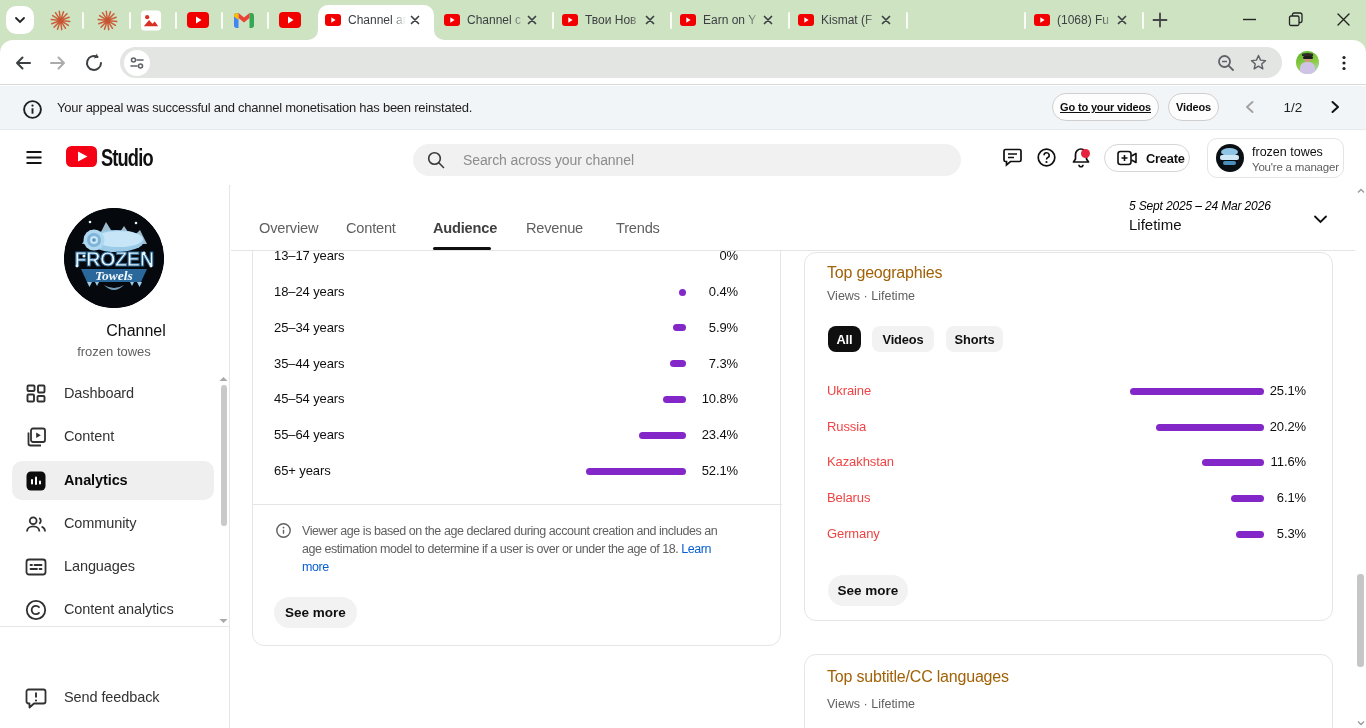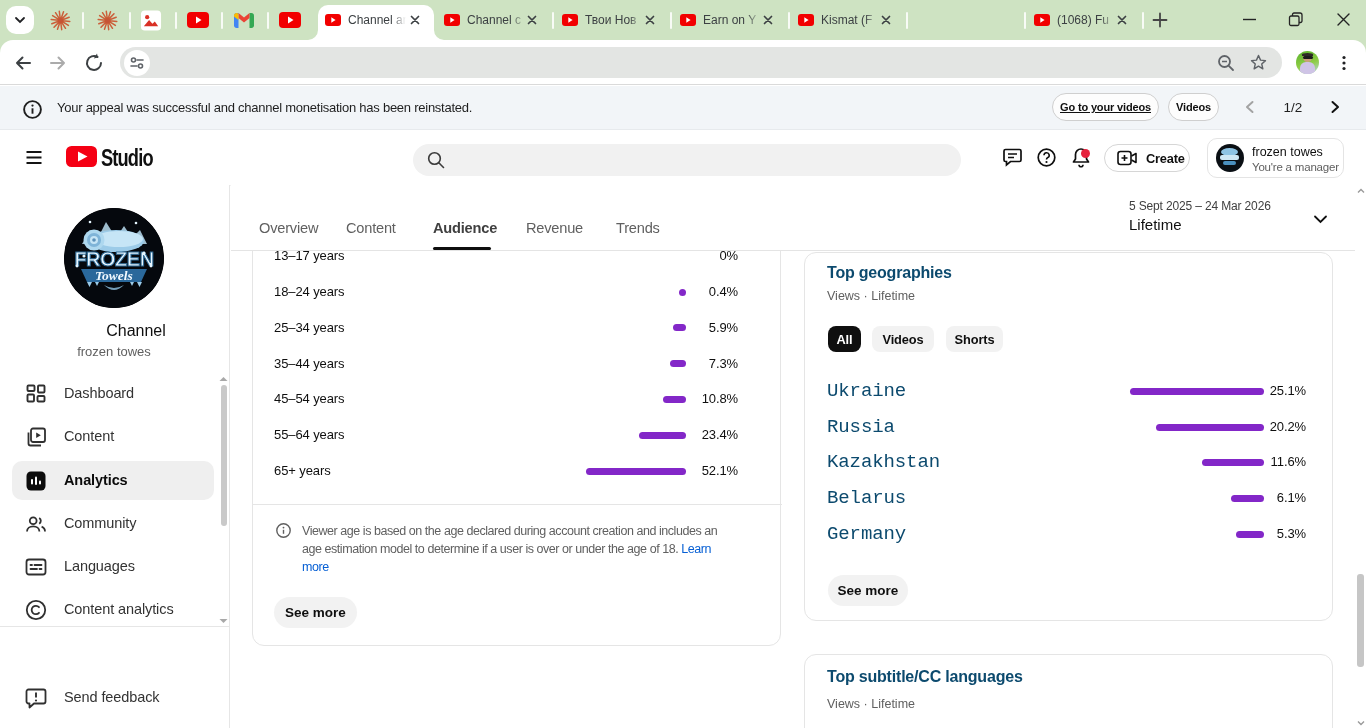--- a/index.html
+++ b/index.html
@@ -51,39 +51,39 @@
 #sel-analytics { position:absolute; left:12px; top:461px; width:202px; height:39px; background:#efefef; border-radius:10px; }
 #sbdivider { position:absolute; left:0; top:626px; width:229px; height:1px; background:#e6e6e6; }
 #sbscroll { position:absolute; left:220.5px; top:385px; width:6px; height:141px; border-radius:3px; background:#c9c9c9; }
 
 
 #content { position:absolute; left:231px; top:185px; width:1135px; height:543px; background:#fff; overflow:hidden; }
 #tabband { position:absolute; left:0; top:0; width:1124px; height:66px; background:#fff; border-bottom:1px solid #e4e4e4; z-index:5; }
 .ctab { position:absolute; top:0; height:66px; line-height:87px; font-size:14.6px; letter-spacing:-0.2px; color:#606060; z-index:6; }
 .ctab.active { color:#404040; font-weight:bold; }
 #ctabline { position:absolute; left:202px; top:62px; width:58px; height:3px; background:#0f0f0f; border-radius:2px; z-index:6; }
-#daterange { position:absolute; left:898px; top:14px; font-size:12px; letter-spacing:-0.15px; color:#404040; z-index:6; }
+#daterange { position:absolute; left:898px; top:14px; font-size:12px; letter-spacing:-0.15px; color:#000000; z-index:6;font-style:italic; }
 #lifetime { position:absolute; left:898px; top:31px; font-size:15px; color:#0f0f0f; z-index:6; }
 
 .card { position:absolute; background:#fff; border:1px solid #e5e5e5; border-radius:12px; }
 #card-age { left:21px; top:-30px; width:529px; height:491px; }
 #card-geo { left:573px; top:67px; width:529px; height:369px; }
 #card-sub { left:573px; top:469px; width:529px; height:120px; }
 
 .agerow { position:absolute; left:0; width:529px; height:36px; }
 .agelabel { position:absolute; left:21px; top:0; height:36px; line-height:36px; font-size:13px; letter-spacing:-0.1px; color:#0f0f0f; }
 .agepct { position:absolute; right:44px; top:0; height:36px; line-height:36px; font-size:13px; letter-spacing:-0.1px; color:#0f0f0f; }
 .bar { position:absolute; top:14.5px; height:7px; border-radius:3.5px; background:#8327c8; }
 .agebar { right:96px; }
 .geobar { right:70px; }
 .georow { position:absolute; left:0; width:529px; height:36px; }
-.geolabel { position:absolute; left:22px; top:0; height:36px; line-height:36px; font-size:19px; letter-spacing:-0.1px; color:#0c4a6e;font-family:Liberation Mono, monospace; }
+.geolabel { position:absolute; left:22px; top:0; height:36px; line-height:36px; font-size:13px; letter-spacing:-0.1px; color:#ef4444; }
 .geopct { position:absolute; right:28px; top:0; height:36px; line-height:36px; font-size:13px; letter-spacing:-0.1px; color:#0f0f0f; }
 .seemore { position:absolute; height:31px; border-radius:16px; background:#f2f2f2; font-size:13.5px; font-weight:bold; color:#0f0f0f; display:flex; align-items:center; justify-content:center; }
-.cardtitle { position:absolute; font-size:16px; font-weight:bold; letter-spacing:-0.2px; color:#0c4a6e; }
+.cardtitle { position:absolute; font-size:16px; font-weight:normal; letter-spacing:-0.2px; color:#a16207; }
 .cardsub { position:absolute; font-size:12.5px; color:#606060; }
 .chip { position:absolute; top:73px; height:26px; border-radius:8px; background:#f2f2f2; font-size:12.8px; font-weight:bold; letter-spacing:-0.1px; color:#0f0f0f; display:flex; align-items:center; justify-content:center; }
 .chip.on { background:#0f0f0f; color:#fff; font-weight:bold; }
 #agenote { position:absolute; left:49px; top:366px; width:460px; font-size:12.5px; letter-spacing:-0.45px; line-height:18px; color:#606060; white-space:nowrap; }
 #agenote a { color:#065fd4; text-decoration:none; }
 
 #mainscroll { position:absolute; left:1356px; top:185px; width:10px; height:543px; background:#fff; }
 #mainthumb { position:absolute; left:1357px; top:574px; width:6.5px; height:93px; border-radius:3px; background:#c6c6c6; }
 </style>
 </head>
@@ -296,20 +296,21 @@
 <svg class="abs" style="left:66px; top:146px;" width="31" height="21" viewBox="0 0 31 21">
       <rect width="31" height="21" rx="5.5" fill="#f50014"></rect>
       <path d="M12 5.6 L21.5 10.5 L12 15.4 Z" fill="#fff"></path>
     </svg>
 <div id="studiotext">Studio</div>
 <div id="searchbox"></div>
 <svg class="abs" style="left:427px; top:151px;" width="18" height="18" viewBox="0 0 18 18">
       <circle cx="7.5" cy="7.5" r="5.8" fill="none" stroke="#3a3a3a" stroke-width="1.6"></circle>
       <path d="M11.8 11.8 L16.5 16.5" stroke="#3a3a3a" stroke-width="1.6" stroke-linecap="round"></path>
     </svg>
+<div id="searchph">Search across your channel</div>
 <svg class="abs" style="left:1003px; top:148px;" width="19" height="19" viewBox="0 0 19 19">
       <path d="M2.5 1.5 h14 a1.5 1.5 0 0 1 1.5 1.5 v9 a1.5 1.5 0 0 1 -1.5 1.5 h-9 l-4 3.5 v-3.5 h-1 a1.5 1.5 0 0 1 -1.5 -1.5 v-9 a1.5 1.5 0 0 1 1.5 -1.5 Z" fill="none" stroke="#0f0f0f" stroke-width="1.7"></path>
       <path d="M5 6 h9 M5 9.5 h6" stroke="#0f0f0f" stroke-width="1.5"></path>
     </svg>
 <svg class="abs" style="left:1037px; top:148px;" width="19" height="19" viewBox="0 0 19 19">
       <circle cx="9.5" cy="9.5" r="8.3" fill="none" stroke="#0f0f0f" stroke-width="1.7"></circle>
       <path d="M7 7.3 a2.6 2.6 0 1 1 3.5 2.5 c-0.8 0.35 -1 0.8 -1 1.8" fill="none" stroke="#0f0f0f" stroke-width="1.6"></path>
       <circle cx="9.5" cy="14" r="1.1" fill="#0f0f0f"></circle>
     </svg>
 <svg class="abs" style="left:1071px; top:147px;" width="20" height="21" viewBox="0 0 20 21">

